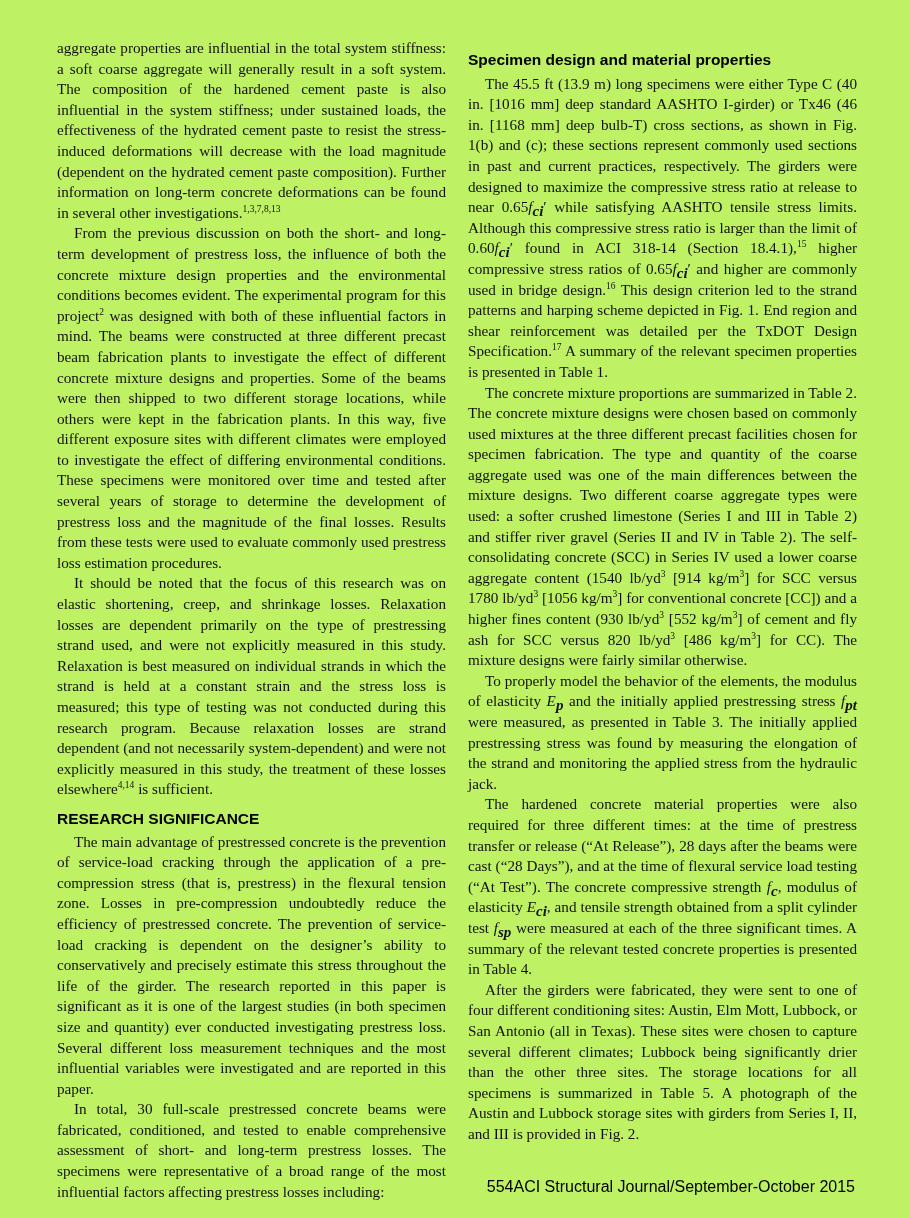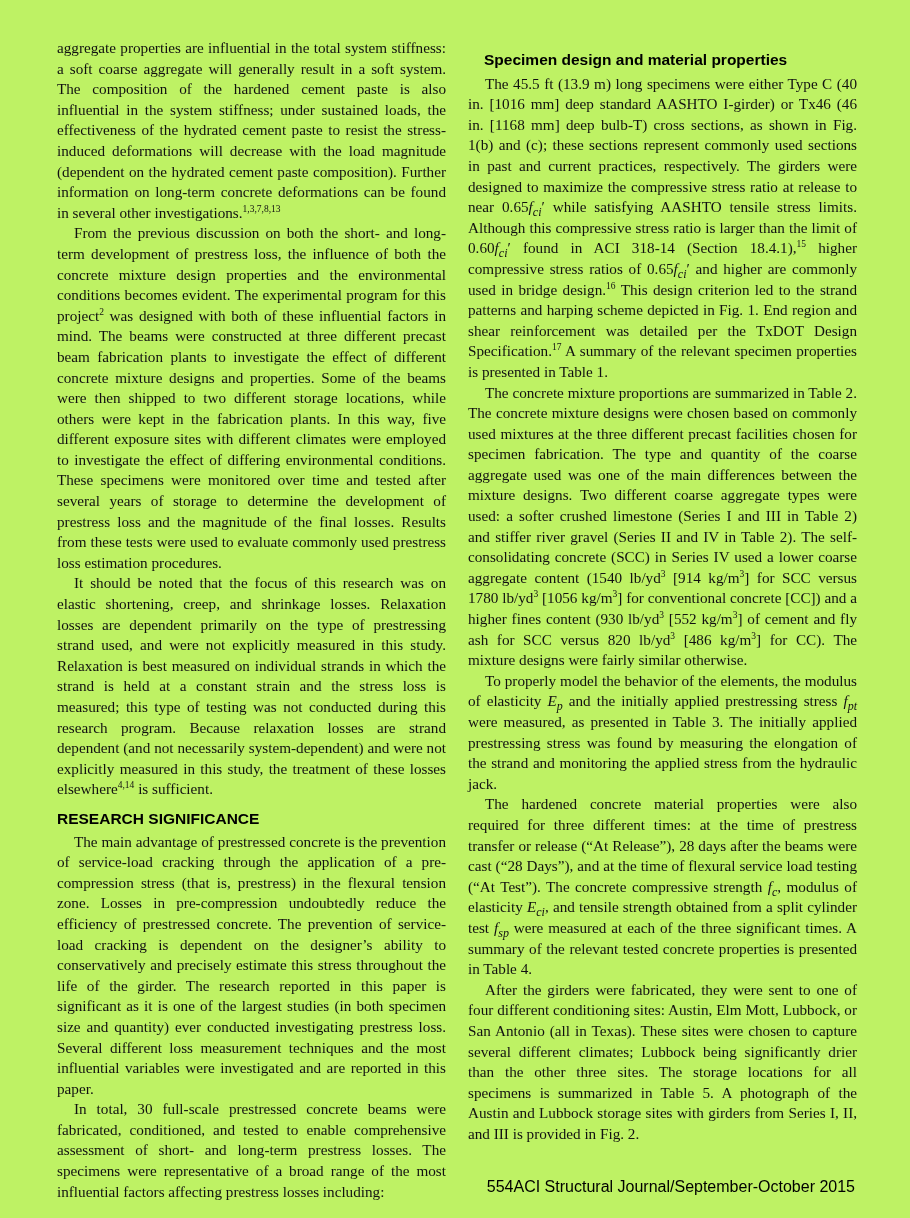--- a/index.html
+++ b/index.html
@@ -33,31 +33,32 @@
   .column p { margin: 0; }
   .column p.indent { text-indent: 17px; }
   .column h3 {
     font-family: "Liberation Sans", "DejaVu Sans", sans-serif;
     font-size: 15.5px;
     font-weight: bold;
     line-height: 20.6px;
     color: #000000;
   }
   .column h3.h1 { text-align: left; margin: 9px 0 2px; }
-  .column h3.h2 { text-align: left;   margin: 12px 16px 3px; }
+  .column h3.h2 { text-align: left;   margin: 12px 0 3px; }
   sup {
     font-size: 9.5px;
     line-height: 0;
     vertical-align: super;
   }
   sub {
-    font-size: 12px;
+    font-size: 15px;
     line-height: 0;
     vertical-align: sub;
     font-style: italic;
+    font-weight: bold;
   }
   i { font-style: italic; }
   .footer {
     position: absolute;
     left: 57px;
     width: 798px;
     top: 1178px;
     display: flex;
     justify-content: flex-end;
     font-family: "Liberation Sans", "DejaVu Sans", sans-serif;

